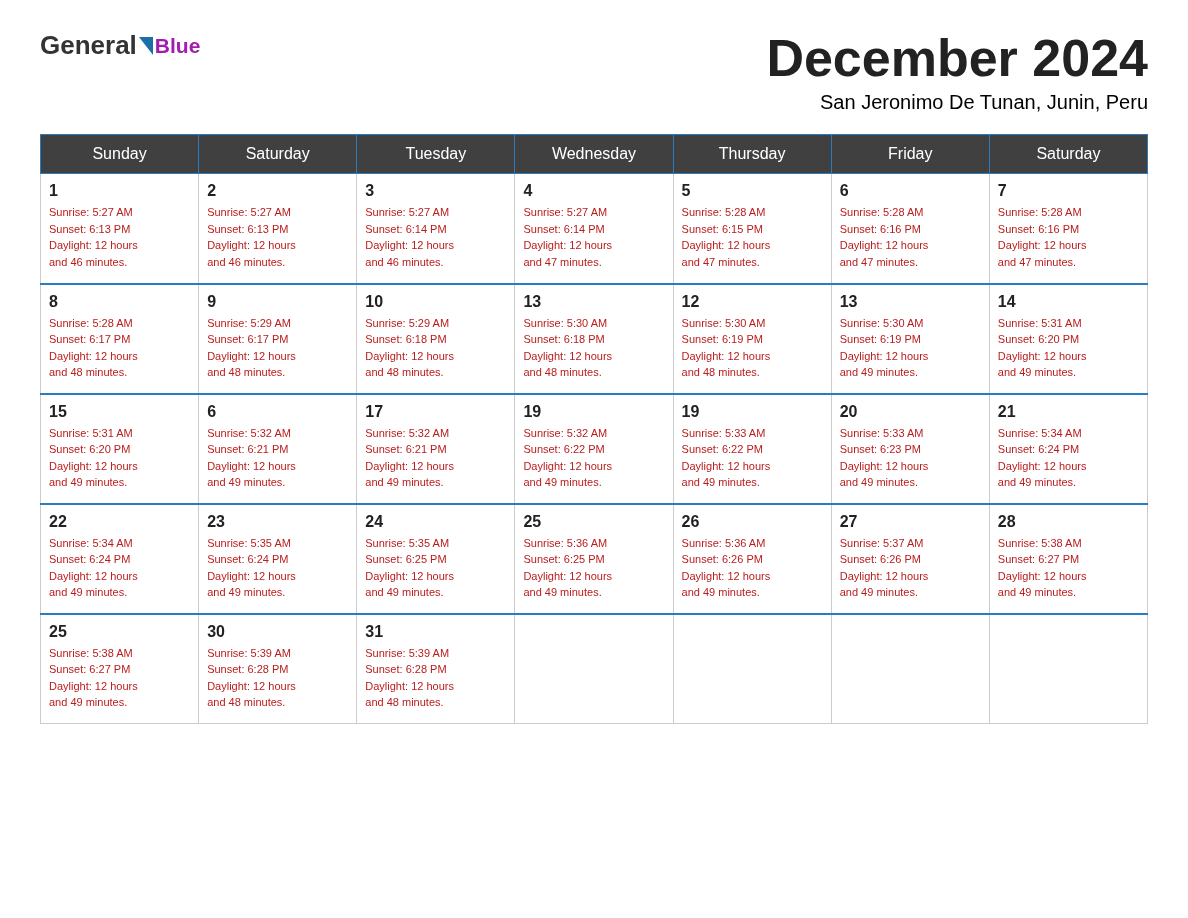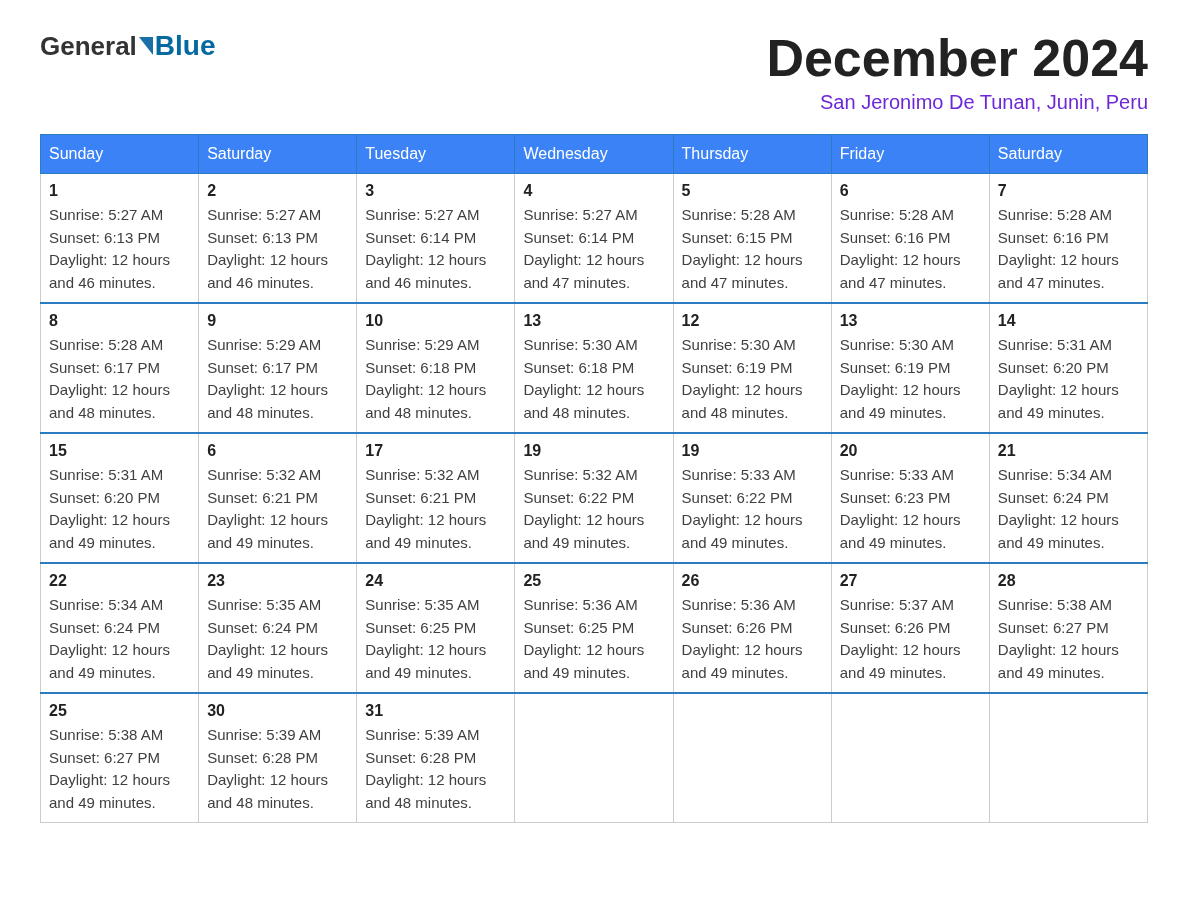--- a/index.html
+++ b/index.html
@@ -31,68 +31,68 @@
     .logo-general { color: #333; }
     .logo-triangle {
       width: 0;
       height: 0;
       border-left: 14px solid transparent;
       border-top: 18px solid #1a6fa8;
       margin: 0 2px;
       display: inline-block;
     }
     .logo-blue {
-      color: #0369a1;
-      font-size: 28px;
+      color: #a21caf;
+      font-size: 21px;
       font-weight: bold;
     }
     .title-section {
       text-align: right;
     }
     .month-title {
       font-size: 52px;
       font-weight: bold;
       color: #222;
       line-height: 1.1;
     }
     .location {
       font-size: 20px;
-      color: #6d28d9;
+      color: #000000;
       margin-top: 4px;
     }
     .calendar {
       width: 100%;
       border-collapse: collapse;
     }
     .calendar th {
-      background-color: #3b82f6;
+      background-color: #404040;
       color: #fff;
       padding: 10px 8px;
-      text-align: left;
+      text-align: center;
       font-size: 16px;
       font-weight: normal;
       border: 1px solid #2a7bbf;
     }
     .calendar td {
       border: 1px solid #ccc;
       vertical-align: top;
       padding: 8px;
       width: 14.28%;
       min-height: 110px;
     }
     .day-number {
       font-size: 16px;
       font-weight: bold;
       color: #222;
       display: block;
       margin-bottom: 4px;
     }
     .day-info {
-      font-size: 15px;
-      color: #404040;
+      font-size: 11px;
+      color: #b91c1c;
       line-height: 1.5;
     }
     .calendar tr td {
       height: 110px;
     }
     .empty-cell {
       background: #fff;
     }
     .row-border-top td {
       border-top: 2px solid #2a7bbf;

